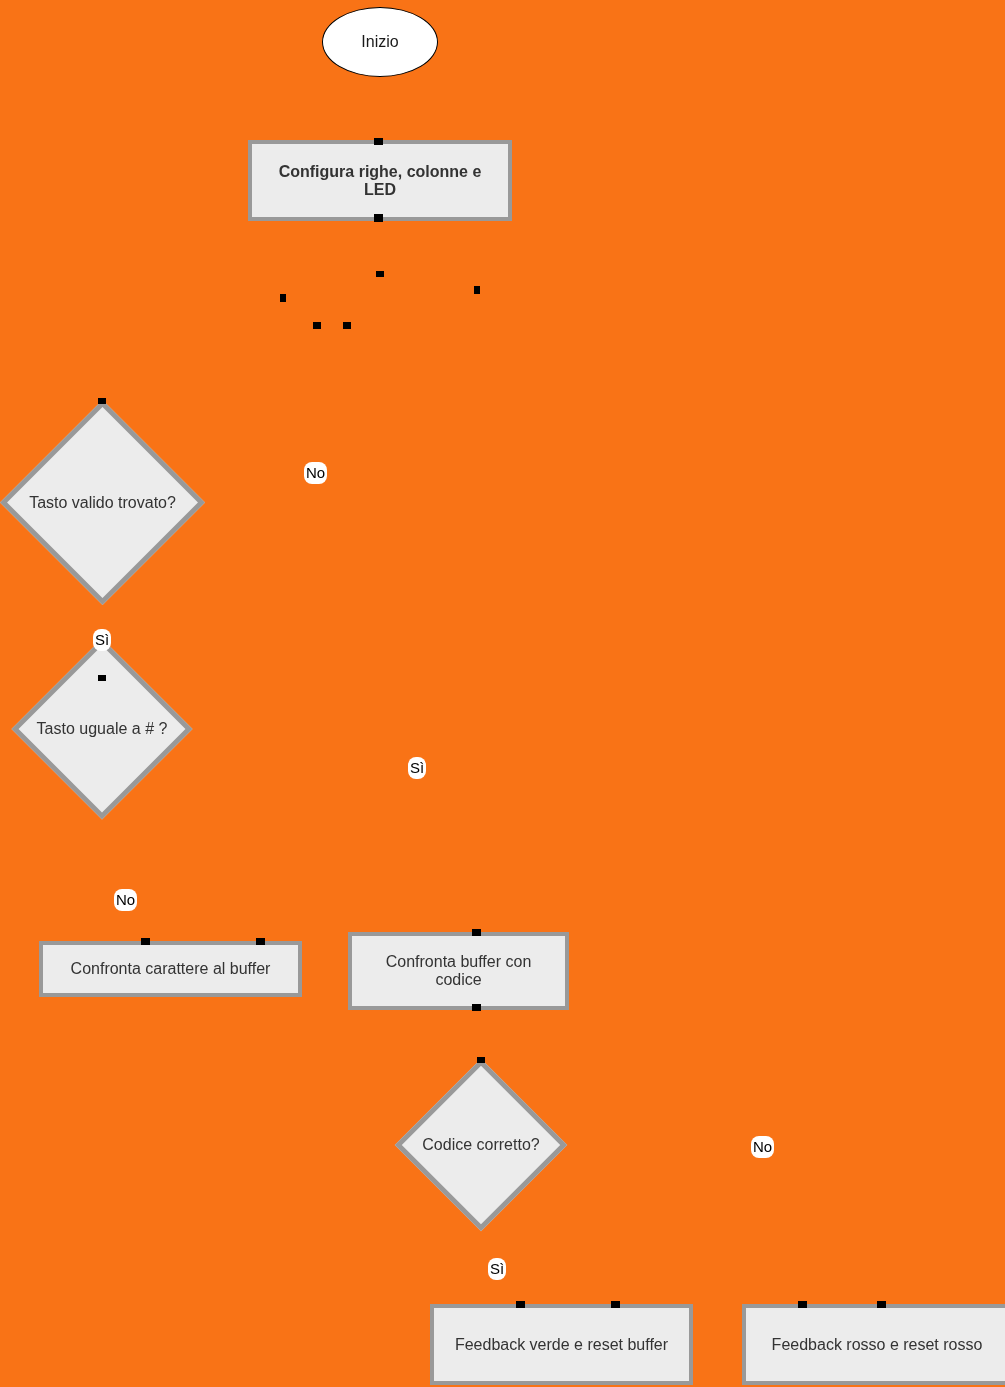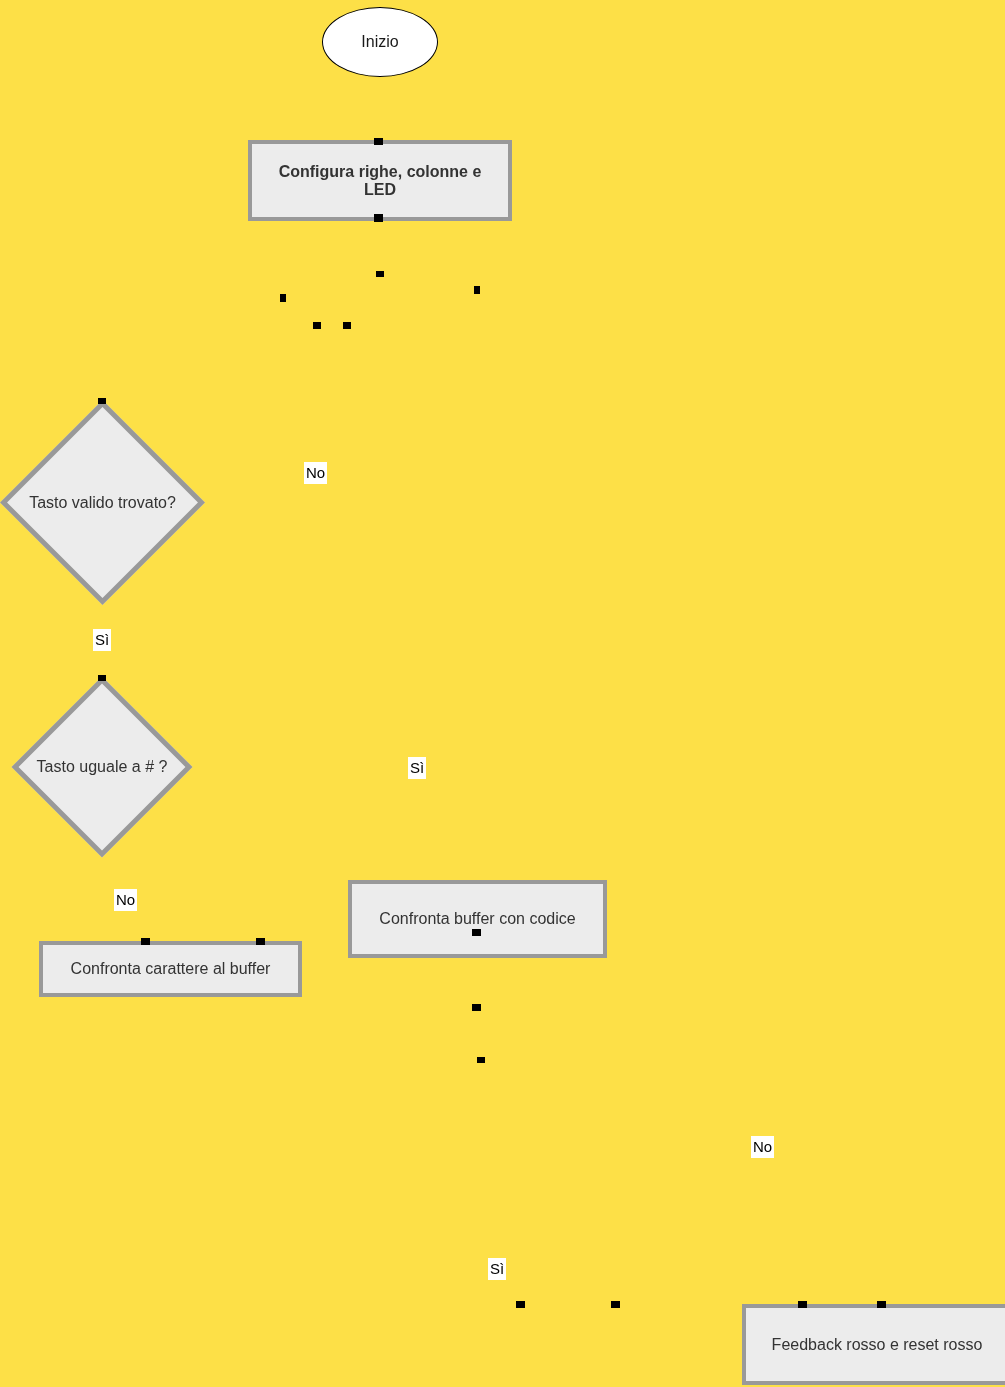--- a/index.html
+++ b/index.html
@@ -4,21 +4,21 @@
 <style>
   html, body {
     margin: 0;
     padding: 0;
     background: #000;
   }
   .canvas {
     position: relative;
     width: 1005px;
     height: 1387px;
-    background: #fde047;
+    background: #f97316;
     overflow: hidden;
     font-family: "Liberation Sans", "DejaVu Sans", sans-serif;
   }
 
   
   .node-rect {
     position: absolute;
     box-sizing: border-box;
     background: #ececec;
     border: 4px solid #999999;
@@ -68,40 +68,41 @@
 
   
   .edge-label {
     position: absolute;
     background: #ffffff;
     color: #000000;
     font-size: 15px;
     line-height: 22px;
     padding: 0 2px;
     white-space: nowrap;
+    border-radius: 8px;
   }
 
   
   .tick {
     position: absolute;
     background: #000000;
   }
 
   
   #node-start   { left: 322px; top: 7px;    width: 116px; height: 70px; }
   #node-config  { left: 248px; top: 140px;  width: 264px; height: 81px; font-weight: bold; }
   #node-scan    { left: 283px; top: 273px;  width: 194px; height: 55px; }
   #node-append  { left: 39px;  top: 941px;  width: 263px; height: 56px; }
-  #node-compare { left: 348px; top: 880px;  width: 259px; height: 78px; }
+  #node-compare { left: 348px; top: 932px;  width: 221px; height: 78px; }
   #node-green   { left: 430px; top: 1304px; width: 263px; height: 81px; }
   #node-red     { left: 742px; top: 1304px; width: 270px; height: 81px; }
 
   #node-valid   { left: 0px;   top: 400px;  width: 205px; height: 205px; }
   #node-valid .diamond-shape   { left: 30px;   top: 30px;   width: 145px; height: 145px; }
-  #node-hash    { left: 12px;  top: 677px;  width: 180px; height: 180px; }
+  #node-hash    { left: 12px;  top: 639px;  width: 180px; height: 180px; }
   #node-hash .diamond-shape    { left: 26px;   top: 26px;   width: 128px; height: 128px; }
   #node-correct { left: 395px; top: 1059px; width: 172px; height: 172px; }
   #node-correct .diamond-shape { left: 25px;   top: 25px;   width: 122px; height: 122px; }
 
   
   #label-valid-no   { left: 304px; top: 462px; }
   #label-valid-si   { left: 93px;  top: 629px; }
   #label-hash-si    { left: 408px; top: 757px; }
   #label-hash-no    { left: 114px; top: 889px; }
   #label-correct-no { left: 751px; top: 1136px; }
@@ -132,21 +133,28 @@
   </div>
 
   <div id="node-append" class="node-rect">
     <span>Confronta carattere al buffer</span>
   </div>
 
   <div id="node-compare" class="node-rect">
     <span>Confronta buffer con codice</span>
   </div>
 
+  <div id="node-correct" class="diamond-wrap">
+    <div class="diamond-shape"></div>
+    <div class="diamond-label">Codice corretto?</div>
+  </div>
 
+  <div id="node-green" class="node-rect">
+    <span>Feedback verde e reset buffer</span>
+  </div>
 
   <div id="node-red" class="node-rect">
     <span>Feedback rosso e reset rosso</span>
   </div>
 
   <div id="label-valid-no" class="edge-label">No</div>
   <div id="label-valid-si" class="edge-label">Sì</div>
   <div id="label-hash-si" class="edge-label">Sì</div>
   <div id="label-hash-no" class="edge-label">No</div>
   <div id="label-correct-no" class="edge-label">No</div>

